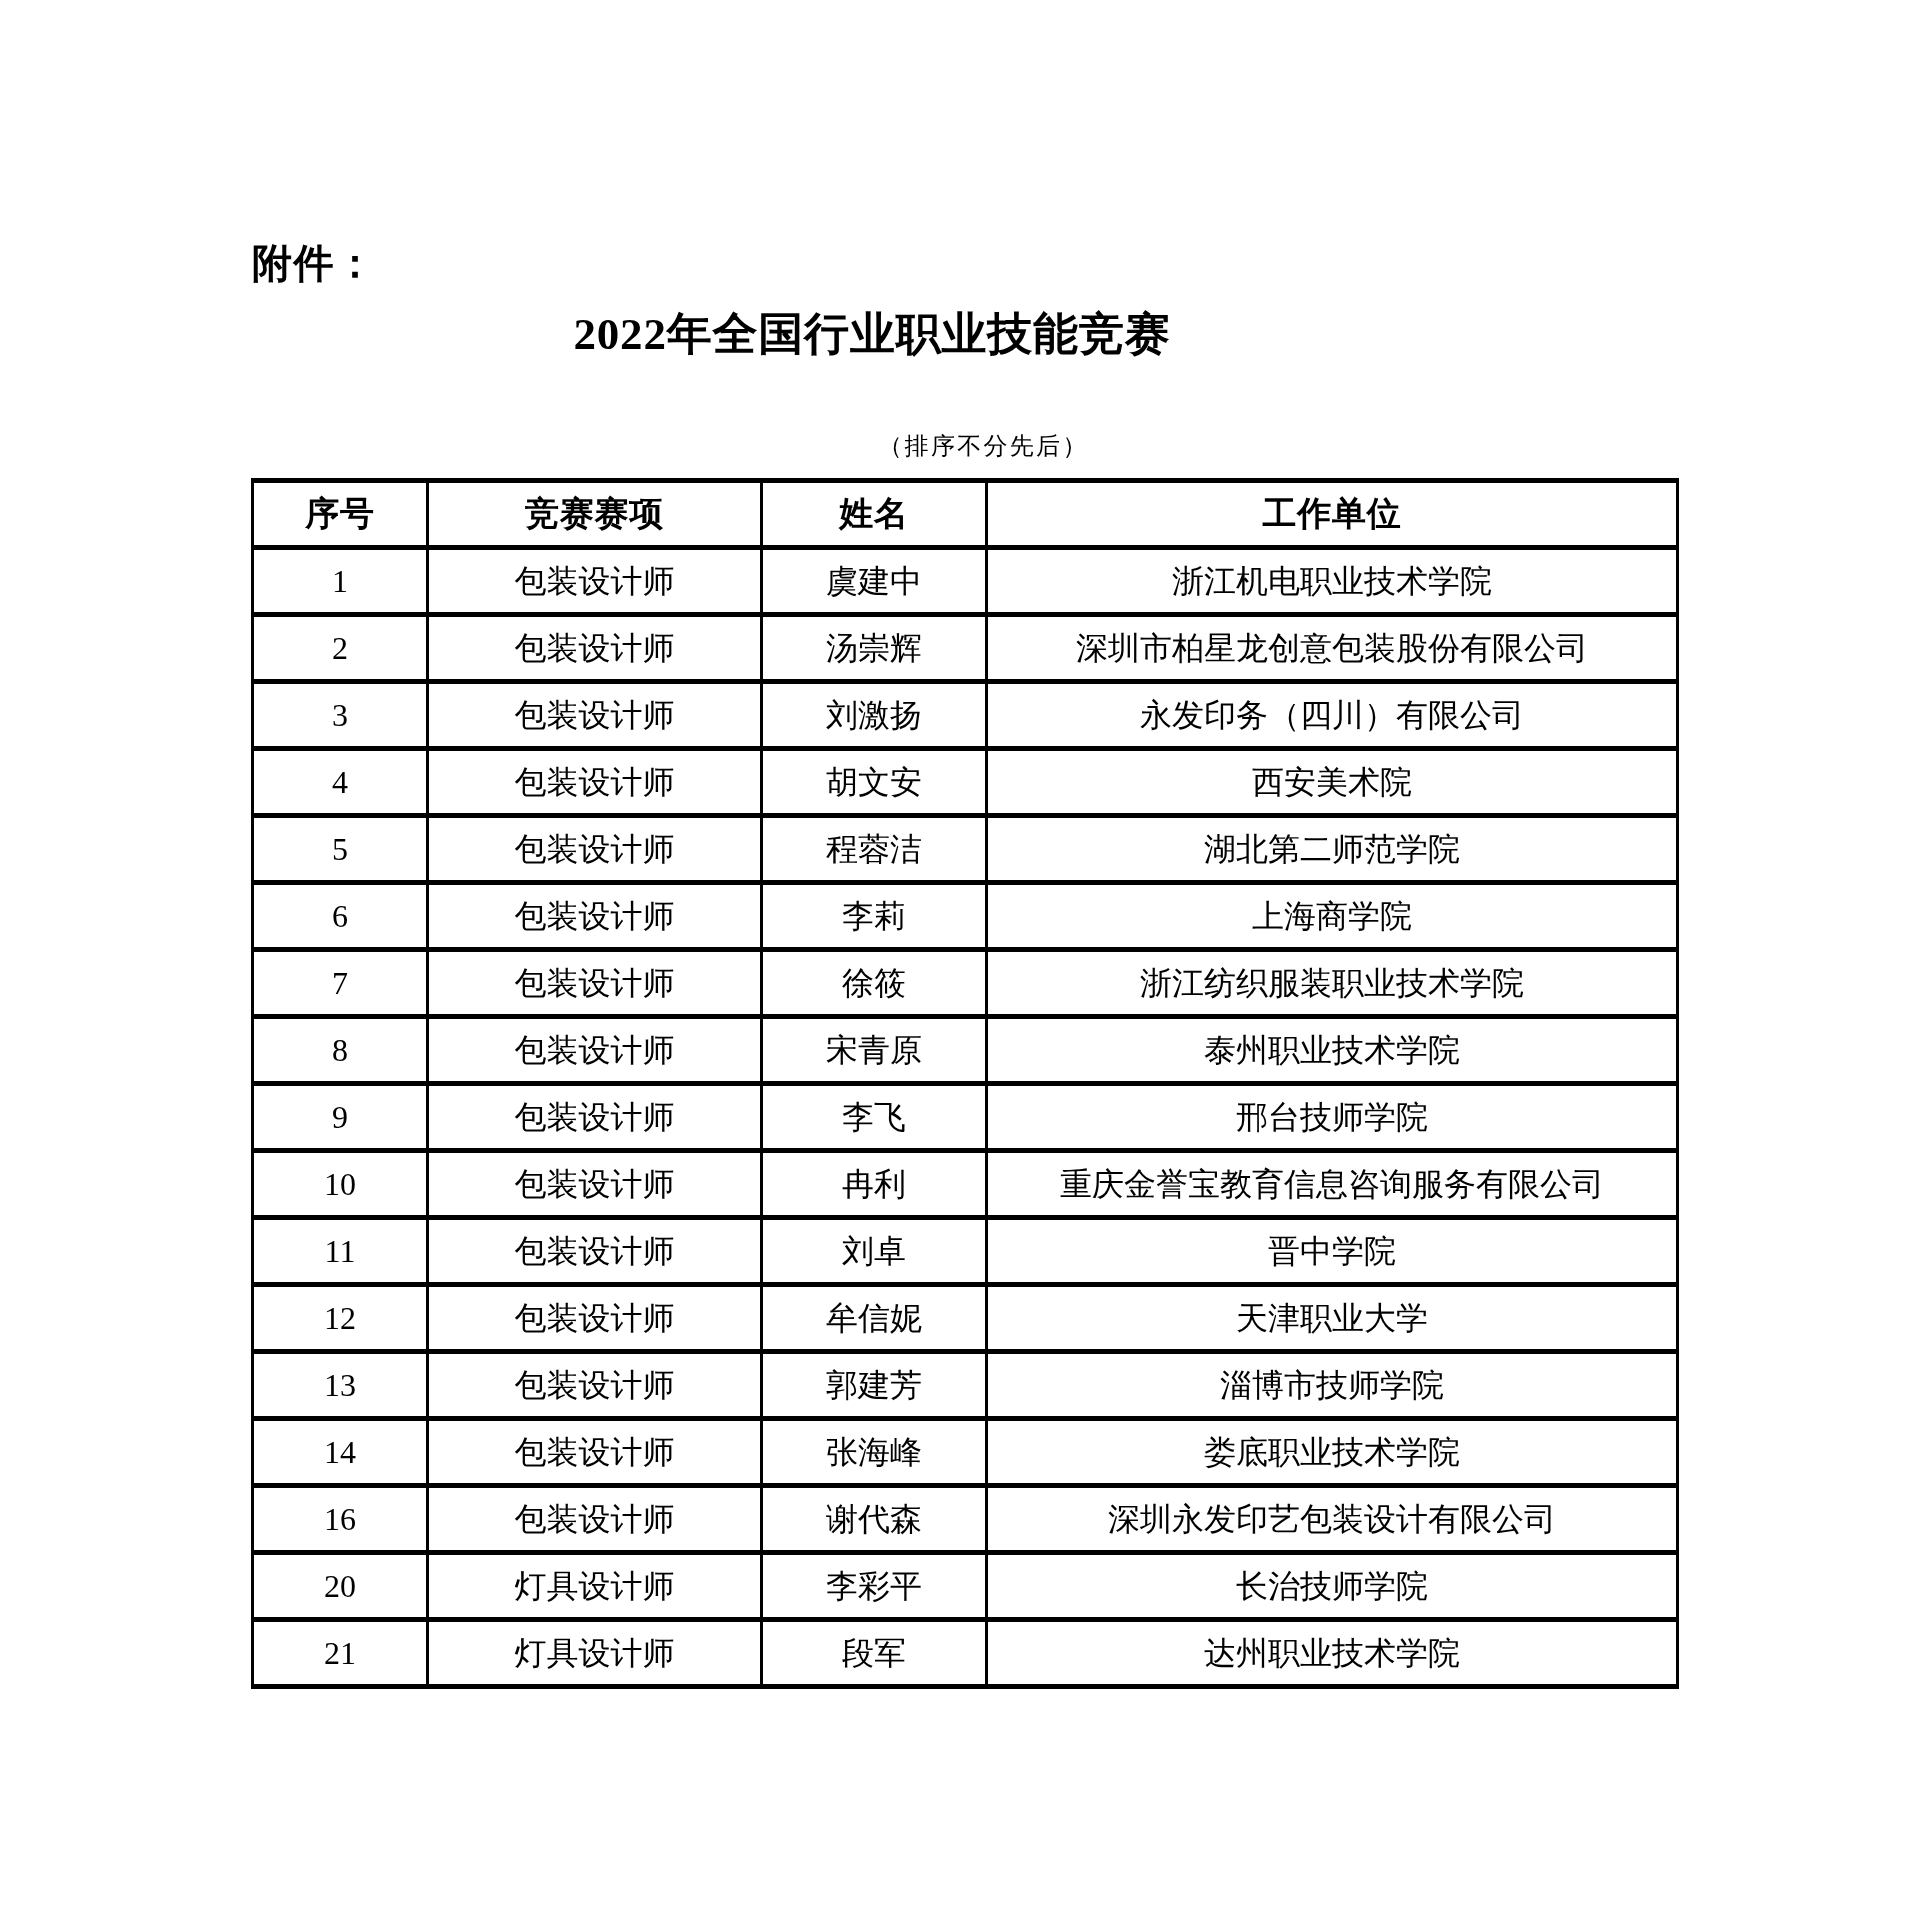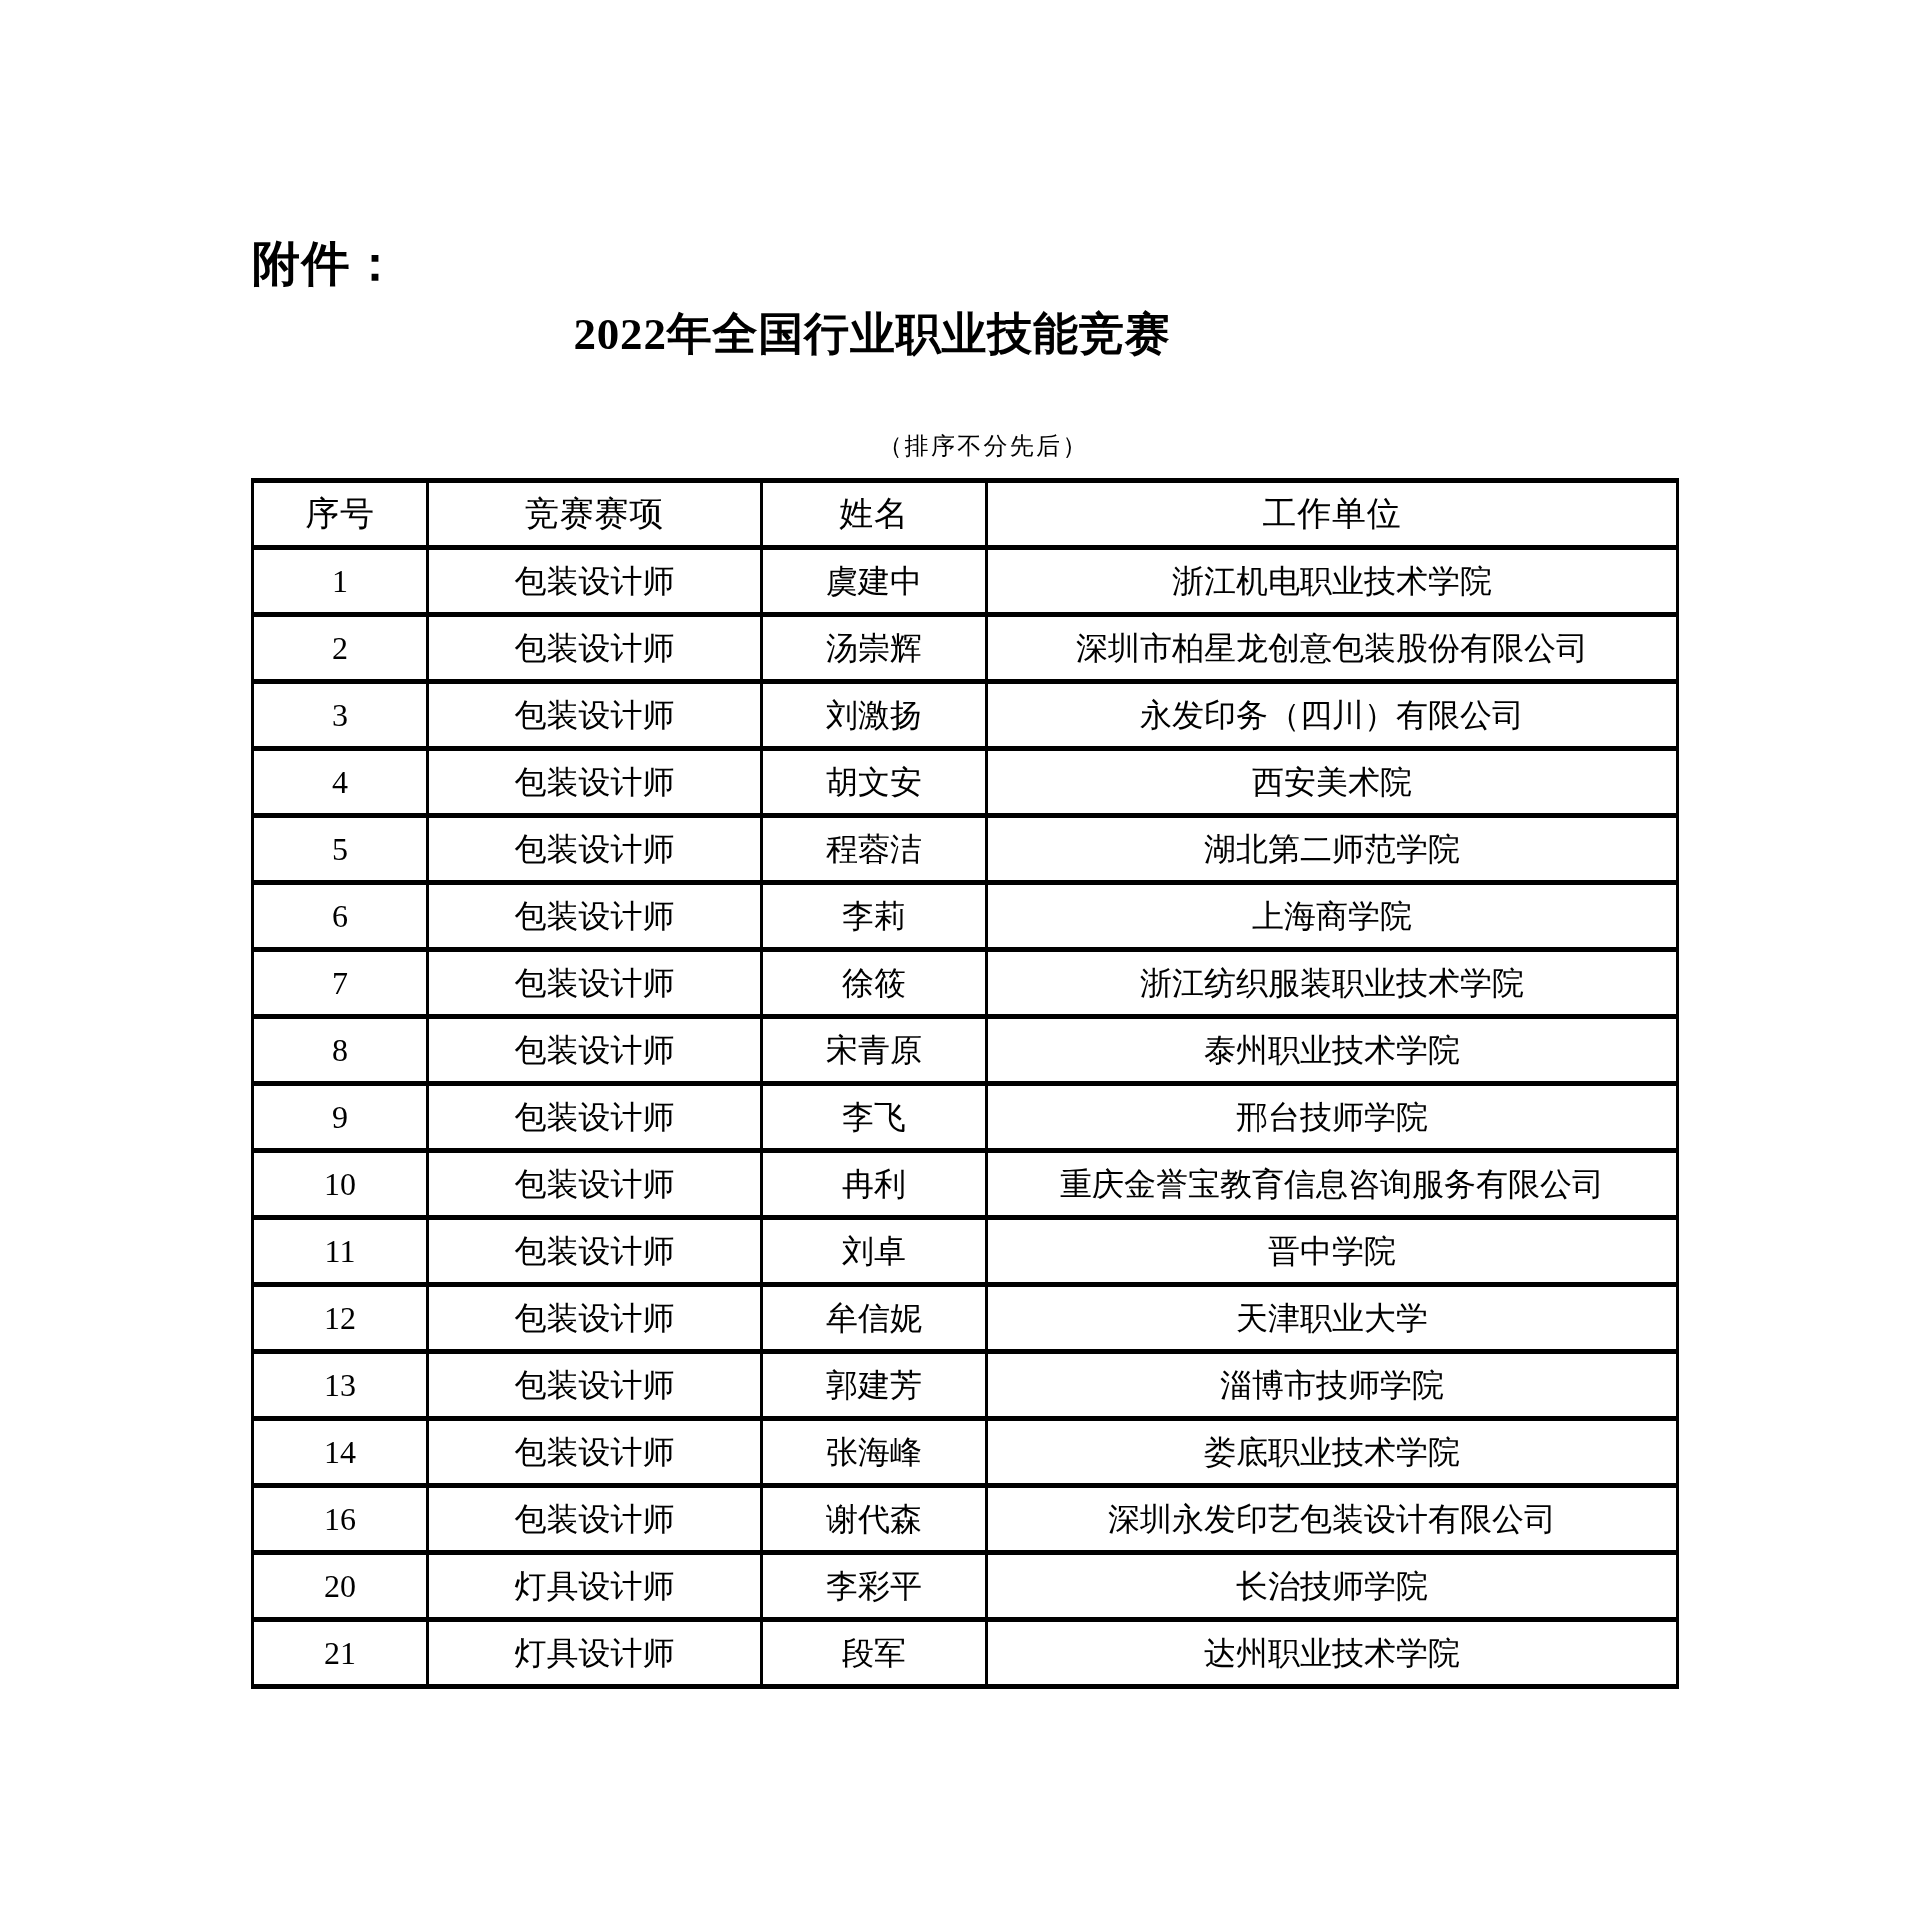--- a/index.html
+++ b/index.html
@@ -13,21 +13,21 @@
     height: 2702px;
     color: #000000;
     font-family: "Liberation Serif", "DejaVu Serif", serif;
   }
   .attachment-label {
     position: absolute;
     left: 252px;
     top: 231px;
     font-family: Liberation Sans, sans-serif;
     font-weight: bold;
-    font-size: 48px;
+    font-size: 40px;
     line-height: 65px;
     letter-spacing: 1.5px;
   }
   .title-block {
     position: absolute;
     left: 0;
     top: 306px;
     width: 1744px;
     text-align: center;
     font-weight: bold;
@@ -66,21 +66,21 @@
     border-right-width: 3.9px;
     border-top-width: 5px;
     border-bottom-width: 5px;
     padding: 0;
     text-align: center;
     vertical-align: middle;
     overflow: hidden;
   }
   .judges-table th {
     font-size: 34px;
-    font-weight: normal;
+    font-weight: bold;
     letter-spacing: 0.8px;
   }
   .judges-table td {
     font-size: 32px;
     font-weight: normal;
   }
   .cw {
     height: 62px;
     display: flex;
     flex-direction: column;

